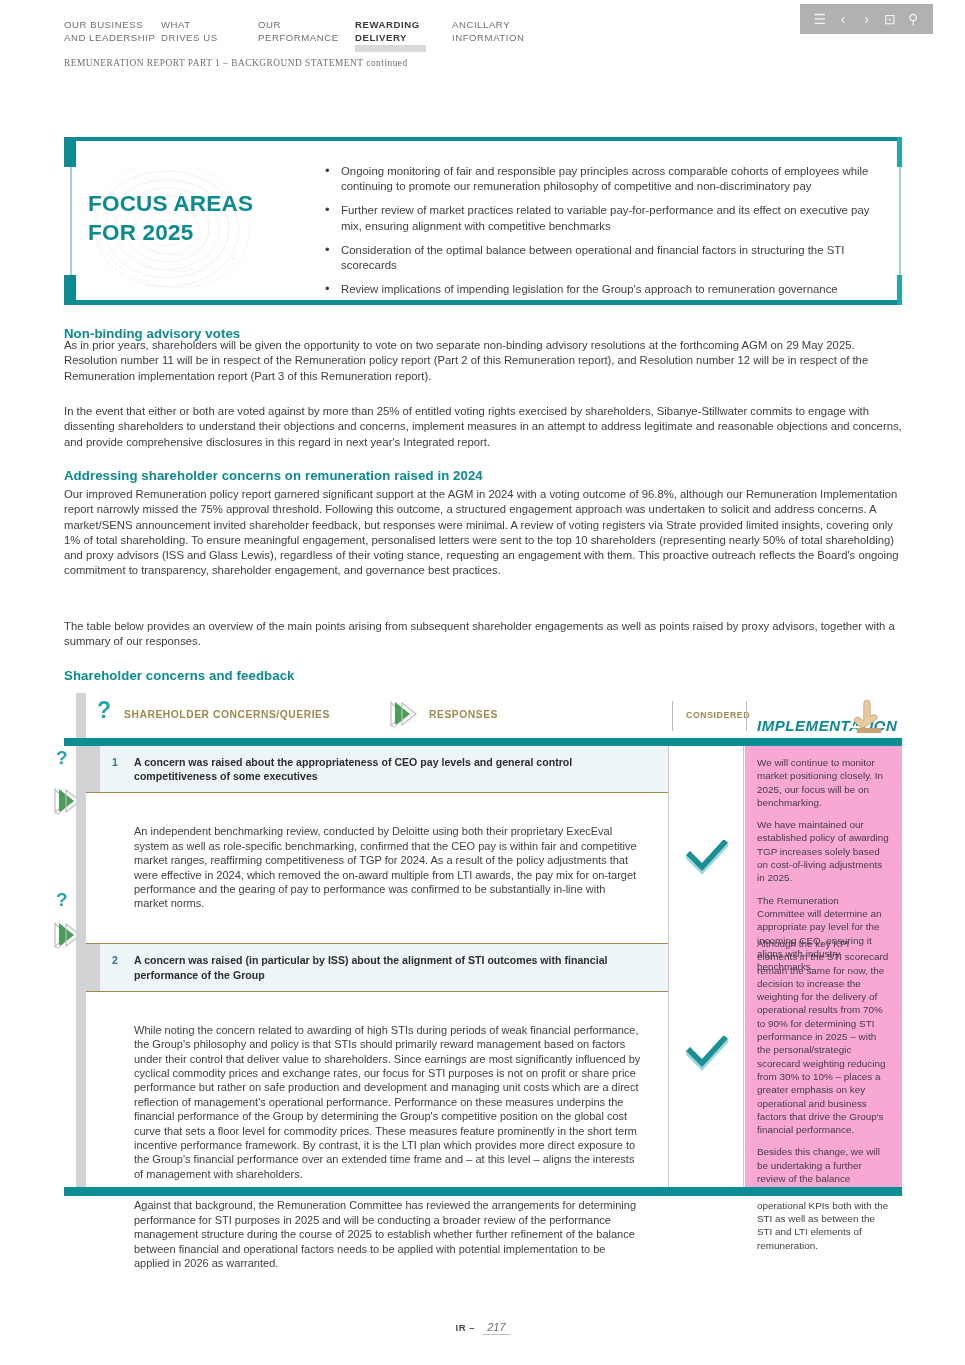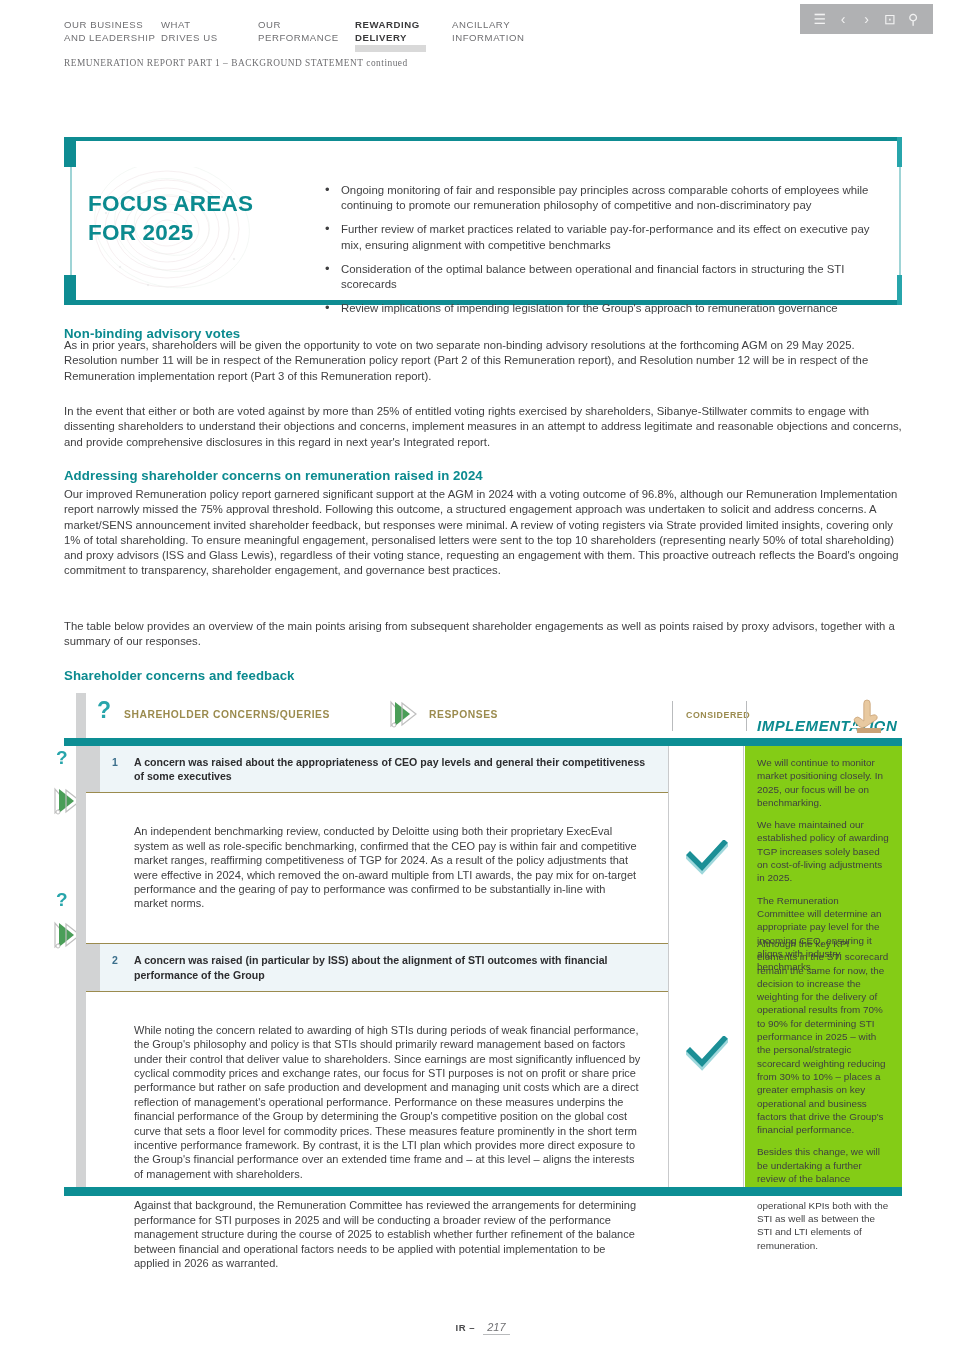--- a/index.html
+++ b/index.html
@@ -137,21 +137,20 @@
     left: 18px; top: 30px;
     width: 200px; height: 130px;
     opacity: 0.45;
     z-index: 1;
   }
   .fb-bullets {
     position: absolute;
     left: 258px; top: 27px;
     width: 565px;
     z-index: 3;
-    margin-top: 19px;
   }
   .fb-bullet {
     position: relative;
     padding-left: 19px;
     font-size: 11.4px;
     line-height: 15.4px;
     color: #3f3f41;
     margin-bottom: 8.5px;
   }
   .fb-bullet::before {
@@ -282,21 +281,21 @@
     position: absolute;
     left: 584px; top: 0;
     width: 74px; height: 441px;
     background: #ffffff;
     border-right: 1px solid #c9cacc;
   }
   .col-impl {
     position: absolute;
     left: 659px; top: 0;
     width: 157px; height: 441px;
-    background: #84cc16;
+    background: #f9a8d4;
   }
 
   .qrow-head {
     position: relative;
     background: #eef5f8;
     border-bottom: 1px solid #9b8b4e;
     padding: 9px 14px 9px 48px;
     min-height: 40px;
   }
   .qrow-num {
@@ -531,21 +530,21 @@
   <div class="tbl-topbar"></div>
   <div class="tbl-graystrip"></div>
 
   <div class="tbl-body">
 
     <div class="col-main">
 
       <div class="qrow-head">
         <div class="qrow-grayband"></div>
         <div class="qrow-num">1</div>
-        <div class="qrow-title">A concern was raised about the appropriateness of CEO pay levels and general their competitiveness of some executives</div>
+        <div class="qrow-title">A concern was raised about the appropriateness of CEO pay levels and general control competitiveness of some executives</div>
       </div>
       <div class="qrow-body" style="height:150px;">
         <p>An independent benchmarking review, conducted by Deloitte using both their proprietary ExecEval system as well as role-specific benchmarking, confirmed that the CEO pay is within fair and competitive market ranges, reaffirming competitiveness of TGP for 2024. As a result of the policy adjustments that were effective in 2024, which removed the on-award multiple from LTI awards, the pay mix for on-target performance and the gearing of pay to performance was confirmed to be substantially in-line with market norms.</p>
       </div>
 
       <div class="qrow-head" style="border-top:1px solid #9b8b4e;">
         <div class="qrow-grayband"></div>
         <div class="qrow-num">2</div>
         <div class="qrow-title">A concern was raised (in particular by ISS) about the alignment of STI outcomes with financial performance of the Group</div>
       </div>

